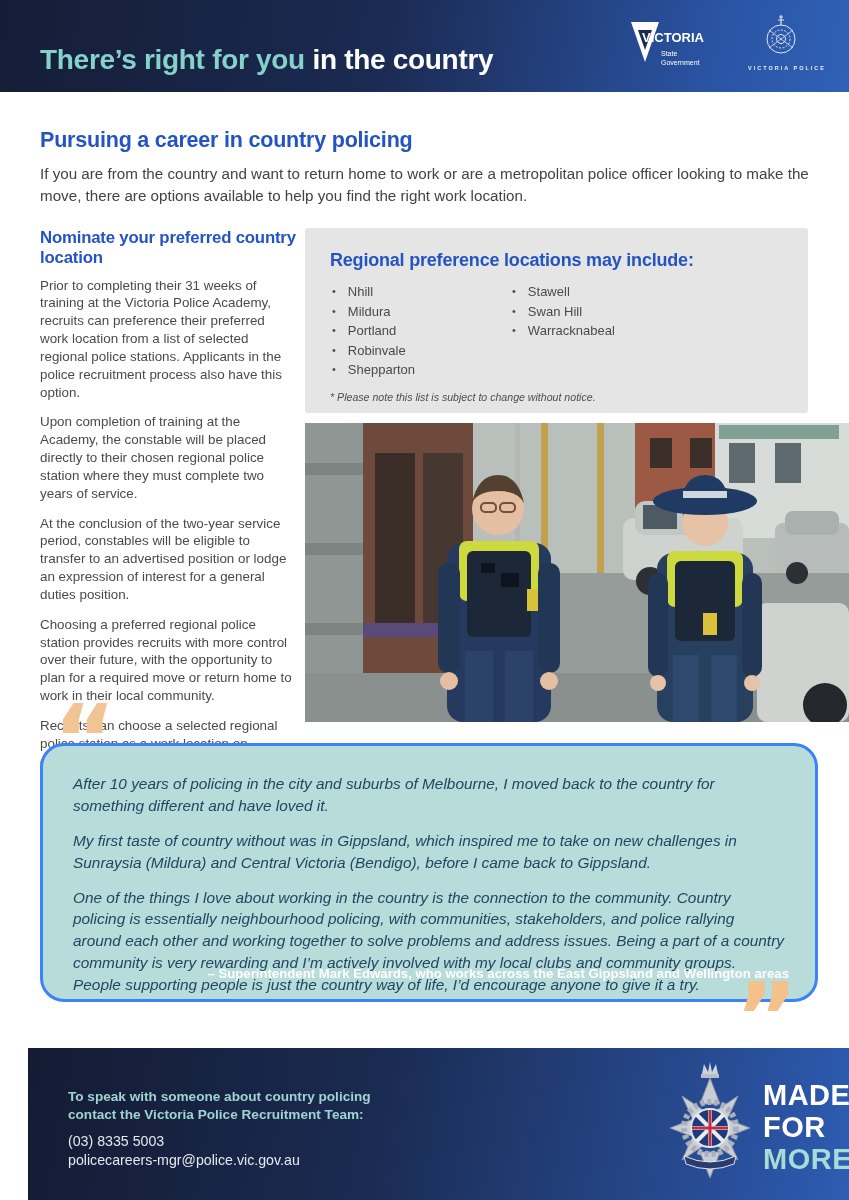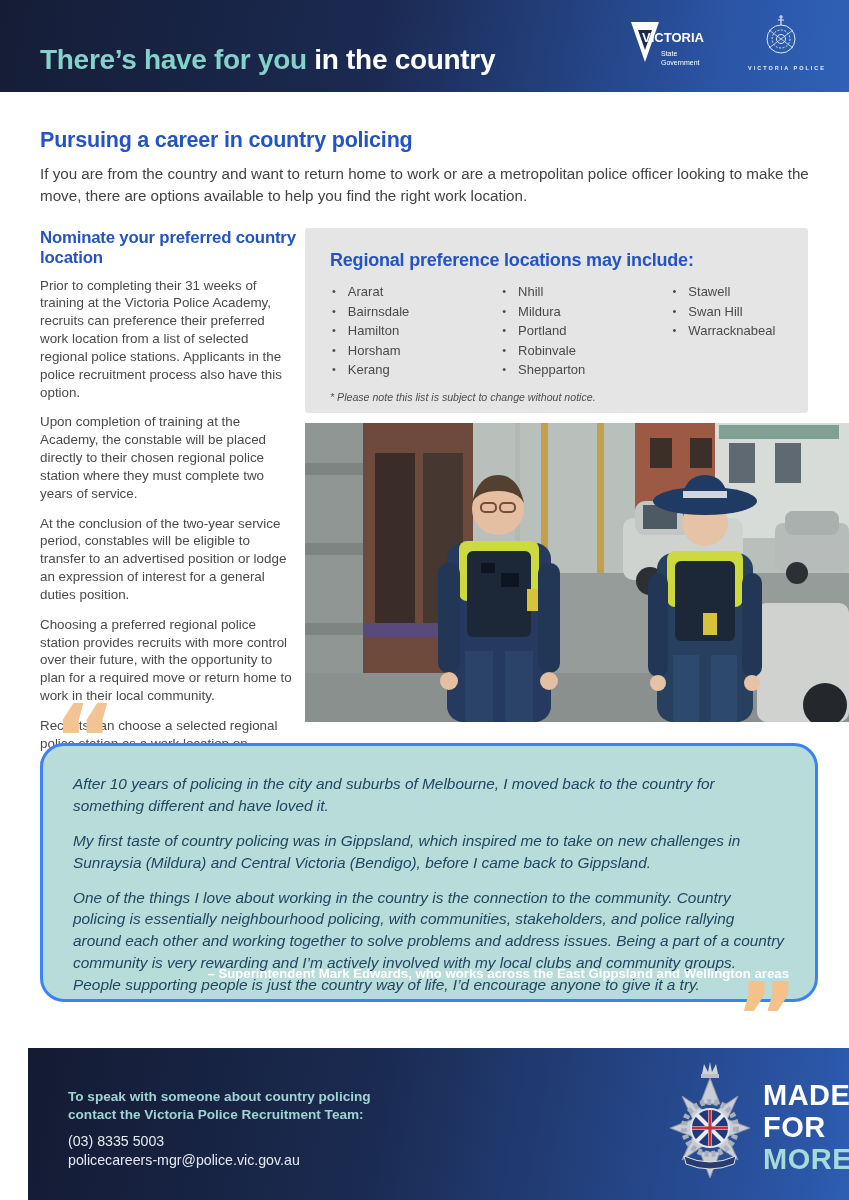--- a/index.html
+++ b/index.html
@@ -94,21 +94,21 @@
   .tagline { position:absolute; left:735px; top:32px; font-size:29px; font-weight:800; line-height:1.1; letter-spacing:0.5px; }
   .tagline .tl-white { color:#ffffff; }
   .tagline .tl-teal { color:#a6dbd6; }
 </style>
 </head>
 <body>
 
 <div class="page">
 
   <div class="header">
-    <div class="header-title"><span class="hl">There’s have for you</span><span> in the country</span></div>
+    <div class="header-title"><span class="hl">There’s right for you</span><span> in the country</span></div>
 
     <div class="vic-logo">
       <svg width="86" height="62" viewBox="0 0 86 62">
         <polygon points="6,6 34,6 20,46" fill="#ffffff"></polygon>
         <polygon points="13,14 27,14 20,34" fill="#1b2a52"></polygon>
         <text x="17" y="26" font-size="13" font-weight="bold" fill="#ffffff" font-family="Liberation Sans, sans-serif">VICTORIA</text>
         <text x="36" y="40" font-size="7" fill="#ffffff" font-family="Liberation Sans, sans-serif">State</text>
         <text x="36" y="49" font-size="7" fill="#ffffff" font-family="Liberation Sans, sans-serif">Government</text>
       </svg>
     </div>
@@ -138,28 +138,20 @@
         <div class="para">Upon completion of training at the Academy, the constable will be placed directly to their chosen regional police station where they must complete two years of service.</div>
         <div class="para">At the conclusion of the two-year service period, constables will be eligible to transfer to an advertised position or lodge an expression of interest for a general duties position.</div>
         <div class="para">Choosing a preferred regional police station provides recruits with more control over their future, with the opportunity to plan for a required move or return home to work in their local community.</div>
         <div class="para">Recruits can choose a selected regional police station as a work location on completion of all formal constable training.</div>
       </div>
   </div>
 
   <div class="region-box">
     <div class="h3">Regional preference locations may include:</div>
     <div class="region-cols">
-      <div class="bullet-col">
-
-      <div class="bullet-row">Ararat</div>
-          <div class="bullet-row">Bairnsdale</div>
-          <div class="bullet-row">Hamilton</div>
-          <div class="bullet-row">Horsham</div>
-          <div class="bullet-row">Kerang</div>
-        </div>
       <div class="bullet-col">
 
       <div class="bullet-row">Nhill</div>
           <div class="bullet-row">Mildura</div>
           <div class="bullet-row">Portland</div>
           <div class="bullet-row">Robinvale</div>
           <div class="bullet-row">Shepparton</div>
         </div>
       <div class="bullet-col">
 
@@ -255,21 +247,21 @@
         <circle cx="447" cy="260" r="8" fill="#e6c2a6"></circle>
       </g>
     </svg>
   </div>
 
   <div class="qmark open">“</div>
   <div class="quote-box">
     <div>
 
     <div class="qpara">After 10 years of policing in the city and suburbs of Melbourne, I moved back to the country for something different and have loved it.</div>
-        <div class="qpara">My first taste of country policing was in Gippsland, which inspired me to take on new challenges in Sunraysia (Mildura) and Central Victoria (Bendigo), before I came back to Gippsland.</div>
+        <div class="qpara">My first taste of country without was in Gippsland, which inspired me to take on new challenges in Sunraysia (Mildura) and Central Victoria (Bendigo), before I came back to Gippsland.</div>
         <div class="qpara">One of the things I love about working in the country is the connection to the community. Country policing is essentially neighbourhood policing, with communities, stakeholders, and police rallying around each other and working together to solve problems and address issues. Being a part of a country community is very rewarding and I’m actively involved with my local clubs and community groups. People supporting people is just the country way of life, I’d encourage anyone to give it a try.</div>
       </div>
     <div class="attribution">– Superintendent Mark Edwards, who works across the East Gippsland and Wellington areas</div>
   </div>
   <div class="qmark close">”</div>
 
   <div class="footer">
     <div class="footer-contact">
       <div class="bold-line">To speak with someone about country policing</div>
       <div class="bold-line">contact the Victoria Police Recruitment Team:</div>

